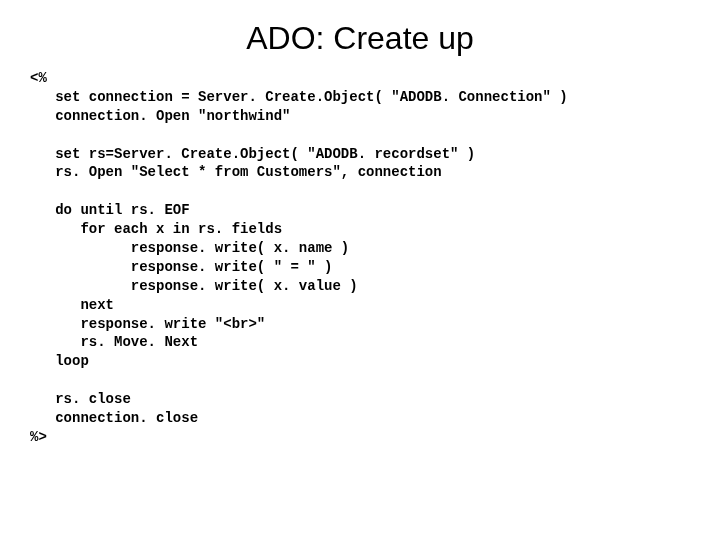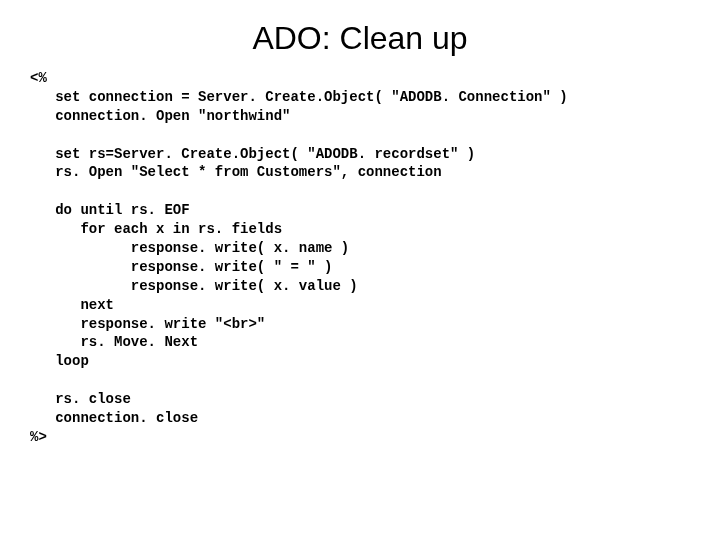--- a/index.html
+++ b/index.html
@@ -21,21 +21,21 @@
       font-family: "Courier New", Courier, monospace;
       font-weight: bold;
       font-size: 14px;
       white-space: pre;
       line-height: 1.35;
     }
   </style>
 </head>
 <body>
 
-<h1 class="title">ADO: Clean up</h1>
+<h1 class="title">ADO: Create up</h1>
 <div class="code">&lt;%
    set connection = Server. Create.Object( "ADODB. Connection" )
    connection. Open "northwind"
 
    set rs=Server. Create.Object( "ADODB. recordset" )
    rs. Open "Select * from Customers", connection
 
    do until rs. EOF
       for each x in rs. fields
             response. write( x. name )

